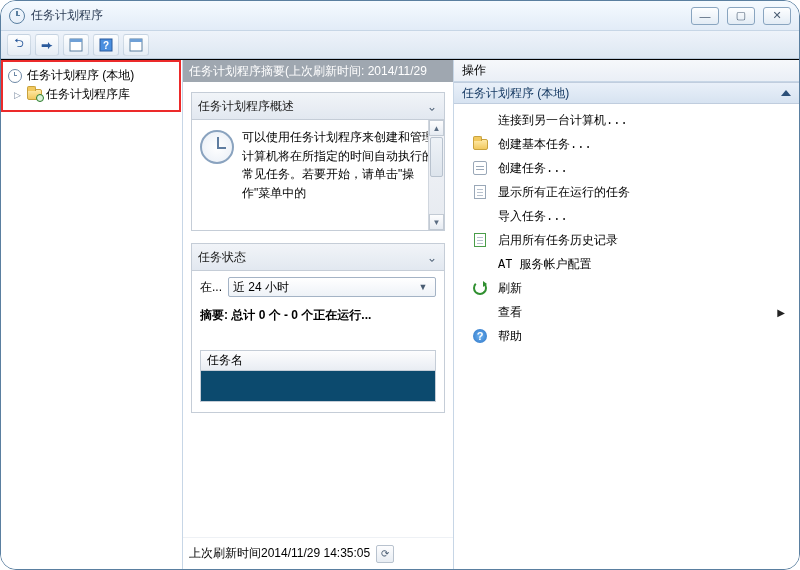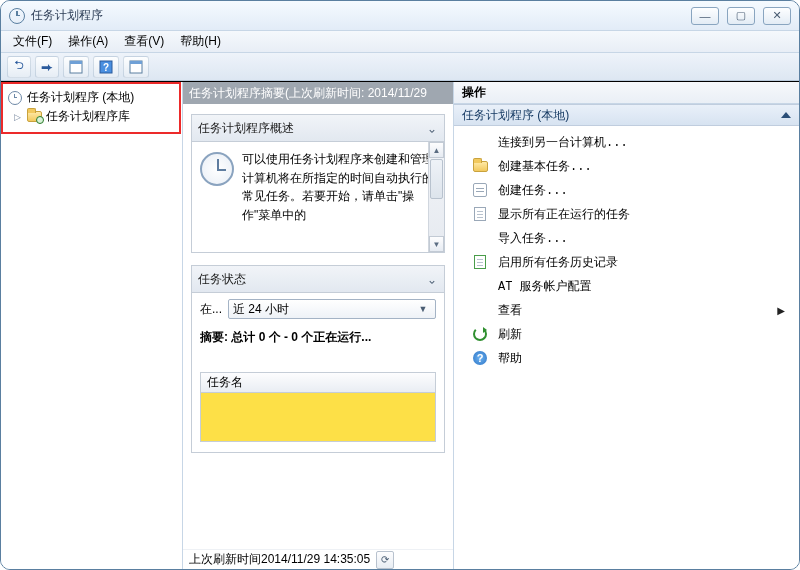--- a/index.html
+++ b/index.html
@@ -13,21 +13,21 @@
     height: 570px;
     overflow: hidden;
   }
   .window {
     width: 800px;
     height: 570px;
     border: 1px solid #5a7fa0;
     background: #fff;
     display: flex;
     flex-direction: column;
-    border-radius: 10px;
+    border-radius: 16px;
     overflow: hidden;
     box-shadow: inset 0 0 0 1px #e8f0f8;
   }
   .titlebar {
     height: 30px;
     background: linear-gradient(#f5faff, #e2ecf7);
     border-bottom: 1px solid #c7d6e6;
     display: flex;
     align-items: center;
     padding: 0 4px 0 8px;
@@ -192,52 +192,52 @@
     background:linear-gradient(#fff,#eef2f7);
     display:flex; align-items:center; padding:0 4px;
     border-radius:2px;
     position:relative;
   }
   .dropdown .dd-arrow{margin-left:auto;width:16px;text-align:center;font-size:9px;color:#4a5d73;}
   .summary-text { margin-top:10px; white-space:nowrap; overflow:hidden;font-weight:bold;}
   .listbox {
     margin-top:26px;
     border:1px solid #c5cdd7;
-    height:70px;
-    background:#fde047;
+    height:52px;
+    background:#0c4a6e;
   }
   .listbox .lh {
     height:20px;
     background:linear-gradient(#fdfdfe,#e9edf3);
     border-bottom:1px solid #c5cdd7;
     padding:0 6px;
     display:flex; align-items:center;
   }
   .mid-footer {
-    height:20px;
+    height:32px;
     display:flex; align-items:center; padding:0 6px;
     border-top:1px solid #eef1f5;
     gap:6px;
   }
   .refresh-btn{
     width:18px;height:18px;border:1px solid #b8c2ce;background:linear-gradient(#fdfdfe,#e8edf3);border-radius:2px;display:flex;align-items:center;justify-content:center;font-size:10px;color:#4a5d73;
   }
 
   
   .right-pane {
     width: 345px;
     background:#fff;
     display:flex; flex-direction:column;
   }
   .right-header {
     height:22px;
     background:linear-gradient(#f6f8fb,#eaeff6);
     border-bottom:1px solid #c7d6e6;
     display:flex; align-items:center; padding:0 8px;
-    font-weight:700;
+    font-weight:400;
   }
   .group-head {
     height:22px;
     background:linear-gradient(#e9f0f9,#d7e3f1);
     border-top:1px solid #c0cdde;
     border-bottom:1px solid #c0cdde;
     display:flex; align-items:center; padding:0 8px;
     color:#10355f;
     position:relative;
   }
@@ -274,26 +274,20 @@
   <div class="titlebar">
     <span class="t-icon"></span>
     <span class="title-text">任务计划程序</span>
     <div class="win-controls">
       <div class="win-btn">—</div>
       <div class="win-btn">▢</div>
       <div class="win-btn">✕</div>
     </div>
   </div>
 
-  <div class="menubar">
-    <span class="menu-item">文件(F)</span>
-    <span class="menu-item">操作(A)</span>
-    <span class="menu-item">查看(V)</span>
-    <span class="menu-item">帮助(H)</span>
-  </div>
 
   <div class="toolbar">
     <div class="tbtn">⮌</div>
     <div class="tbtn">⮕</div>
     <div class="tbtn sq">
       <svg viewBox="0 0 14 14">
           <rect x="1" y="1" width="12" height="12" fill="#fff" stroke="#5a7fa0"></rect>
           <rect x="1" y="1" width="12" height="3" fill="#6fa0d6"></rect>
         </svg>
     </div>
@@ -423,32 +417,32 @@
           <span class="ico">
               <span class="ico-page g"></span>
             </span>
           <span class="lbl">启用所有任务历史记录</span>
         </div>
         <div class="act">
           <span class="ico"></span>
           <span class="lbl">AT 服务帐户配置</span>
         </div>
         <div class="act">
+          <span class="ico">
+              <span class="ico-refresh"></span>
+            </span>
+          <span class="lbl">刷新</span>
+        </div>
+        <div class="act">
           <span class="ico"></span>
           <span class="lbl">查看</span>
           <span class="rarrow">▶</span>
         </div>
         <div class="act">
           <span class="ico">
-              <span class="ico-refresh"></span>
-            </span>
-          <span class="lbl">刷新</span>
-        </div>
-        <div class="act">
-          <span class="ico">
               <span class="ico-help">?</span>
             </span>
           <span class="lbl">帮助</span>
         </div>
       </div>
     </div>
 
   </div>
 
 </div>

